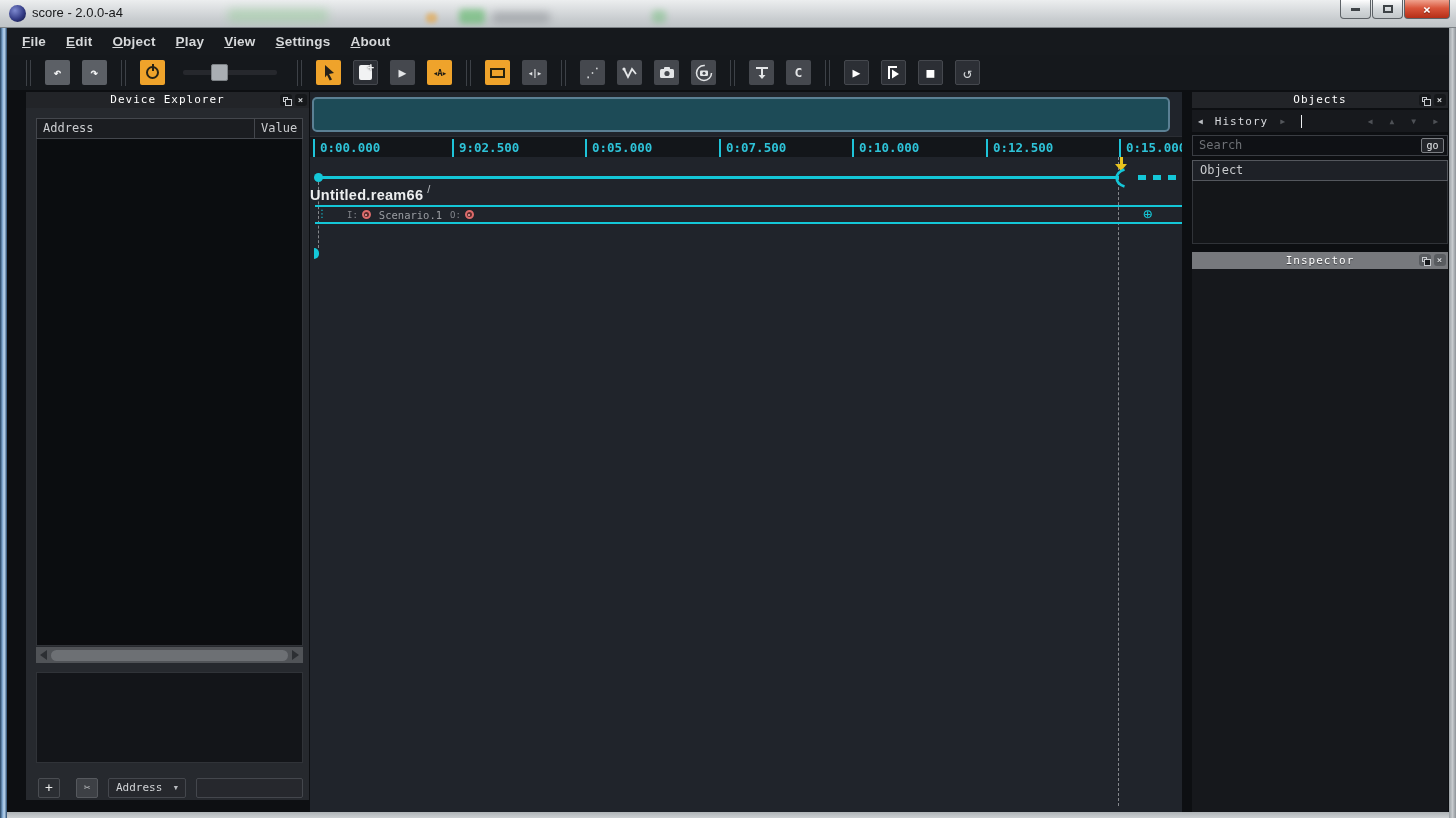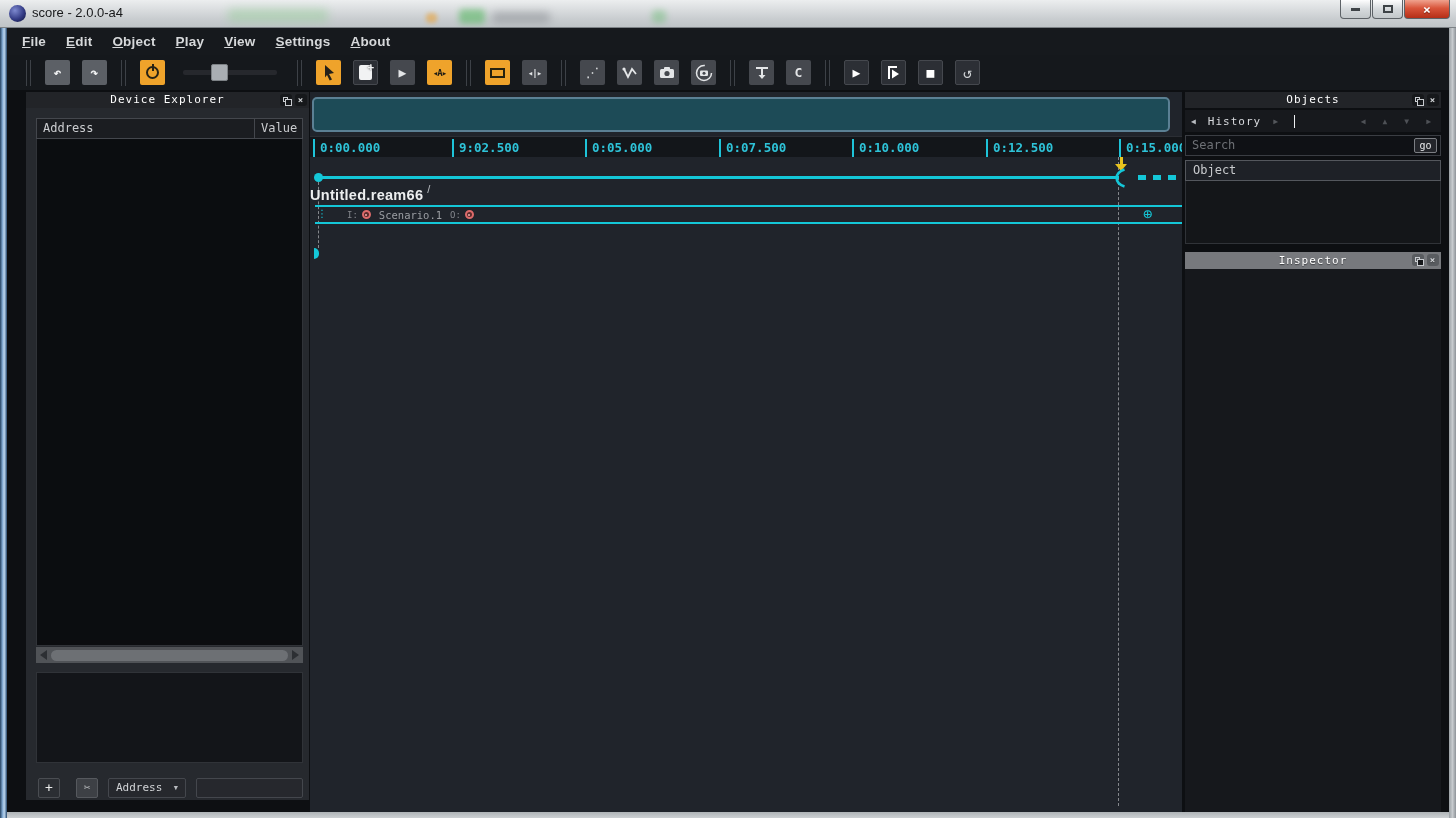--- a/index.html
+++ b/index.html
@@ -136,21 +136,21 @@
   .trigger-stem { position:absolute; left:7px; top:0; width:3px; height:7px; background:#e8c31e; }
   .trigger-head { position:absolute; left:2px; top:7px; width:0; height:0;
     border-left:6.5px solid transparent; border-right:6.5px solid transparent; border-top:7px solid #e8c31e; }
   .end-brace { position:absolute; left:801px; top:11px; }
   .flex-dash { position:absolute; top:18px; width:8px; height:5px; background:#14c7d8; }
   .flex-dash.d1{left:828px;} .flex-dash.d2{left:843px;} .flex-dash.d3{left:858px;}
   .watermark { position:absolute; left:0; right:0; bottom:6px; text-align:center;
     font-family:"DejaVu Sans",sans-serif; font-size:17.5px; color:#83838c; letter-spacing:1px; }
 
   
-  .dock-right { position:absolute; right:8px; width:256px; top:2px; bottom:0; }
+  .dock-right { position:absolute; right:1px; width:256px; top:2px; bottom:0; }
   .obj-history { position:absolute; left:0; right:0; top:18px; height:22px; background:#17191d;
     display:flex; align-items:center; color:#d8dade; font-size:11px; }
   .hist-arrow { font-size:8px; padding:0 6px; color:#b9bcc1; }
   .hist-arrow.dim { color:#54575c; }
   .hist-label { font-weight:normal; letter-spacing:1px; padding:0 6px; }
   .hist-cursor { width:1px; height:13px; background:#eef0f2; margin-left:10px; }
   .hist-nav { margin-left:auto; display:flex; gap:17px; padding-right:10px; }
   .hist-nav span { font-size:8px; color:#4e5156; }
   .obj-search { position:absolute; left:0; right:0; top:43px; height:21px; background:#0f1115;
     border:1px solid #3a3d43; }

